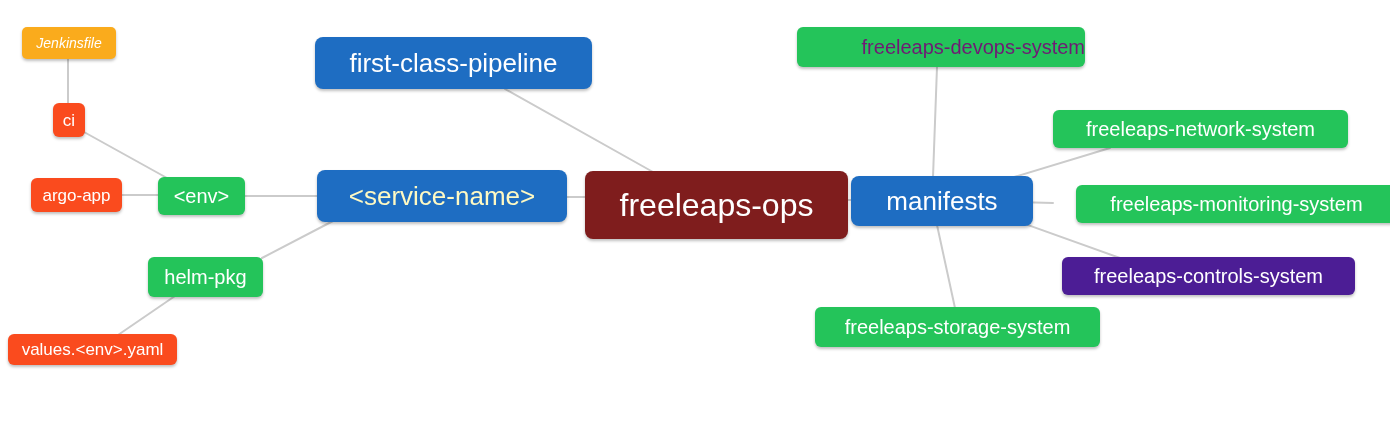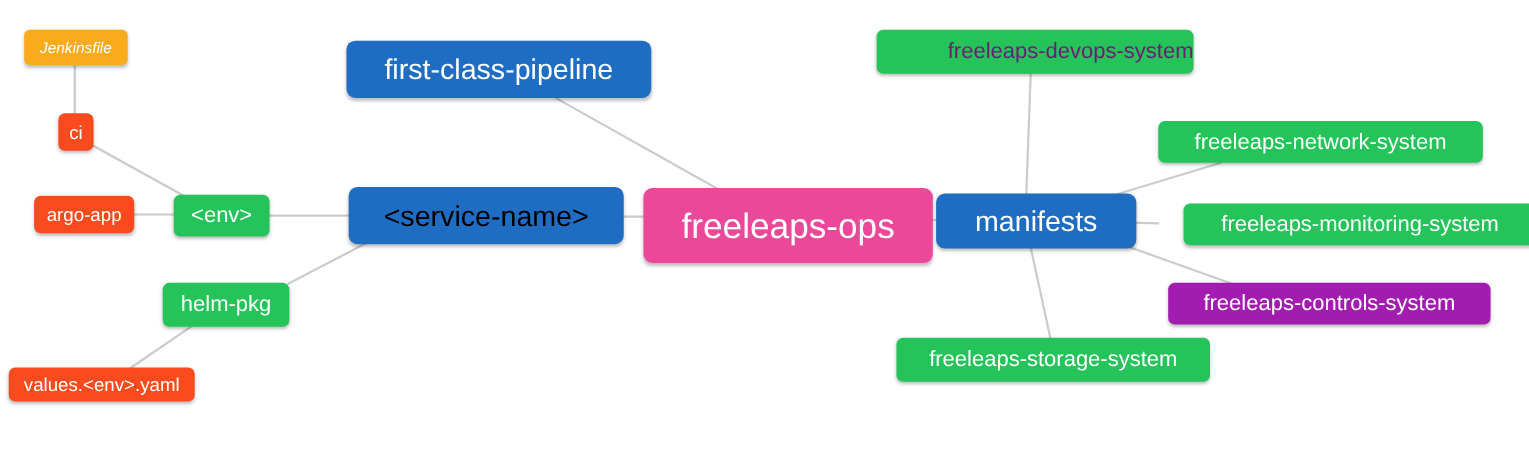--- a/index.html
+++ b/index.html
@@ -54,48 +54,48 @@
       <line x1="84" y1="132" x2="167" y2="178" stroke="#cbcbcb" stroke-width="2" stroke-linecap="round"></line>
       <line x1="68" y1="59" x2="68" y2="104" stroke="#cbcbcb" stroke-width="2" stroke-linecap="round"></line>
       <line x1="118" y1="335" x2="175" y2="296" stroke="#cbcbcb" stroke-width="2" stroke-linecap="round"></line>
       <line x1="933" y1="177" x2="937" y2="67" stroke="#cbcbcb" stroke-width="2" stroke-linecap="round"></line>
       <line x1="1011" y1="178" x2="1110" y2="148" stroke="#cbcbcb" stroke-width="2" stroke-linecap="round"></line>
       <line x1="1011" y1="202" x2="1053" y2="203" stroke="#cbcbcb" stroke-width="2" stroke-linecap="round"></line>
       <line x1="1011" y1="219" x2="1120" y2="258" stroke="#cbcbcb" stroke-width="2" stroke-linecap="round"></line>
       <line x1="937" y1="225" x2="955" y2="308" stroke="#cbcbcb" stroke-width="2" stroke-linecap="round"></line>
     </svg>
 
-<div class="node root" style="left: 585px; top: 171px; width: 263px; height: 68px; background: #ec4899; color: rgb(255, 255, 255);">
+<div class="node root" style="left: 585px; top: 171px; width: 263px; height: 68px; background: #7f1d1d; color: rgb(255, 255, 255);">
       <span>freeleaps-ops</span>
     </div>
     <div class="node l1" style="left: 315px; top: 37px; width: 277px; height: 52px; background: rgb(30, 109, 194); color: rgb(255, 255, 255);">
       <span>first-class-pipeline</span>
     </div>
-    <div class="node l1" style="left: 317px; top: 170px; width: 250px; height: 52px; background: rgb(30, 109, 194); color: #000000;">
+    <div class="node l1" style="left: 317px; top: 170px; width: 250px; height: 52px; background: rgb(30, 109, 194); color: #fef9c3;">
       <span>&lt;service-name&gt;</span>
     </div>
     <div class="node l1" style="left: 851px; top: 176px; width: 182px; height: 50px; background: rgb(30, 109, 194); color: rgb(255, 255, 255);">
       <span>manifests</span>
     </div>
     <div class="node l2" style="left: 158px; top: 177px; width: 87px; height: 38px; background: rgb(36, 196, 90); color: rgb(255, 255, 255); text-align: right;">
       <span>&lt;env&gt;</span>
     </div>
     <div class="node l2" style="left: 148px; top: 257px; width: 115px; height: 40px; background: rgb(36, 196, 90); color: rgb(255, 255, 255);">
       <span>helm-pkg</span>
     </div>
     <div class="node l2" style="left: 797px; top: 27px; width: 288px; height: 40px; background: rgb(36, 196, 90); color: #701a75; justify-content: flex-end;">
       <span>freeleaps-devops-system</span>
     </div>
     <div class="node l2" style="left: 1053px; top: 110px; width: 295px; height: 38px; background: rgb(36, 196, 90); color: rgb(255, 255, 255);">
       <span>freeleaps-network-system</span>
     </div>
     <div class="node l2" style="left: 1052px; top: 185px; width: 321px; height: 38px; background: rgb(36, 196, 90); color: rgb(255, 255, 255); margin-left: 24px;">
       <span>freeleaps-monitoring-system</span>
     </div>
-    <div class="node l2" style="left: 1062px; top: 257px; width: 293px; height: 38px; background: #a21caf; color: rgb(255, 255, 255);">
+    <div class="node l2" style="left: 1062px; top: 257px; width: 293px; height: 38px; background: #4c1d95; color: rgb(255, 255, 255);">
       <span>freeleaps-controls-system</span>
     </div>
     <div class="node l2" style="left: 815px; top: 307px; width: 285px; height: 40px; background: rgb(36, 196, 90); color: rgb(255, 255, 255);">
       <span>freeleaps-storage-system</span>
     </div>
     <div class="node l3" style="left: 53px; top: 103px; width: 32px; height: 34px; background: rgb(250, 75, 30); color: rgb(255, 255, 255);">
       <span>ci</span>
     </div>
     <div class="node l3" style="left: 31px; top: 178px; width: 91px; height: 34px; background: rgb(250, 75, 30); color: rgb(255, 255, 255);">
       <span>argo-app</span>

